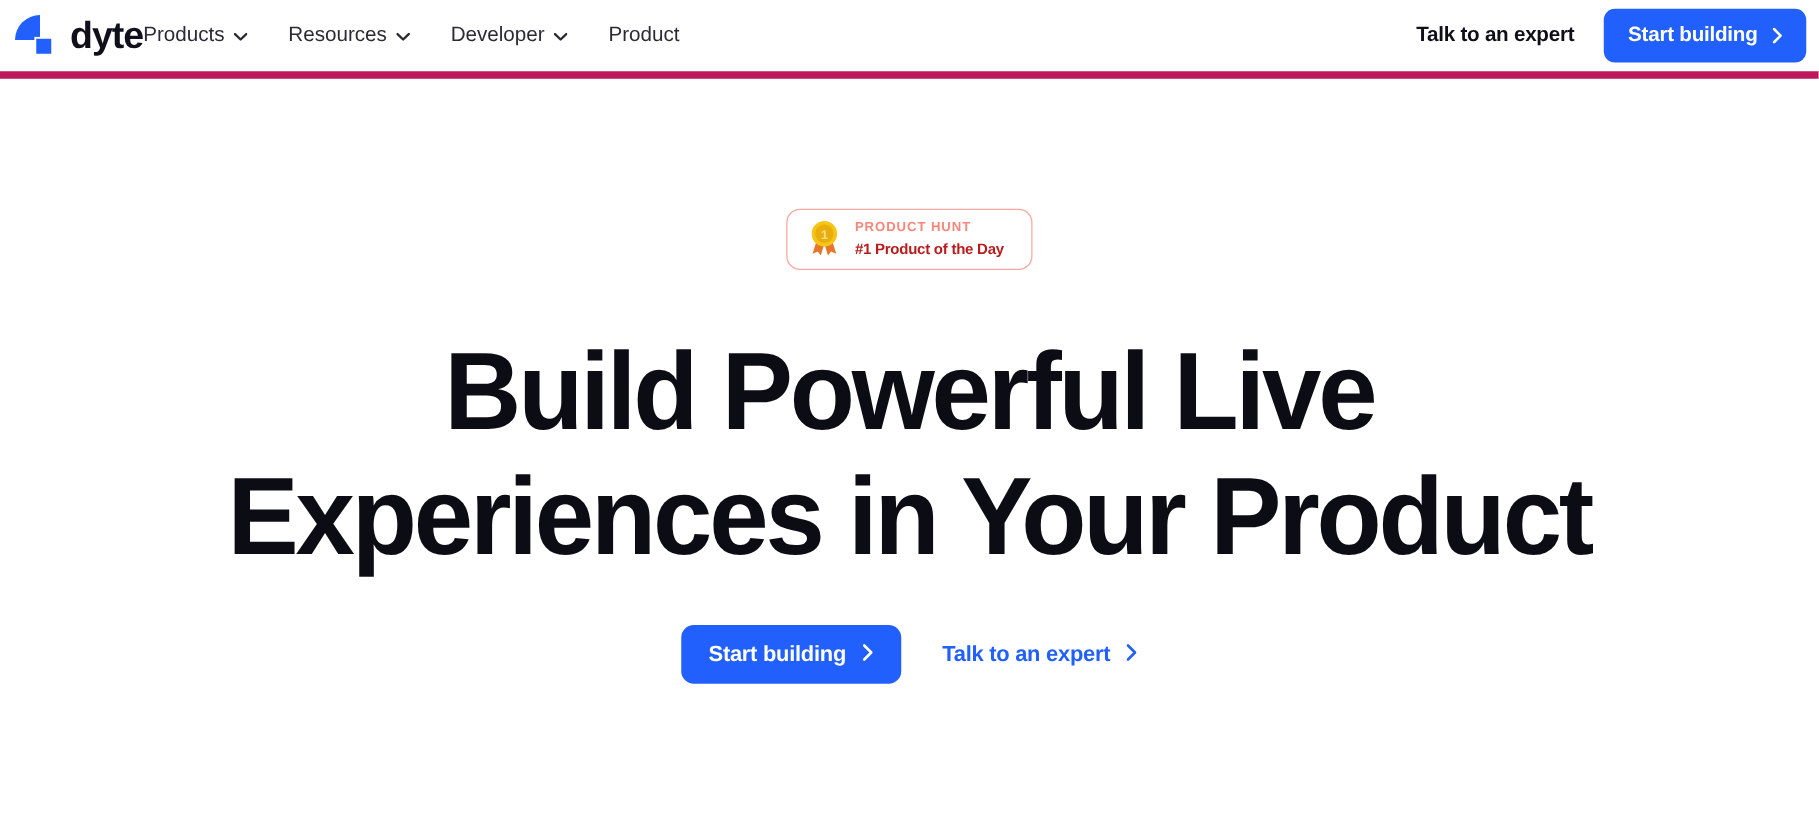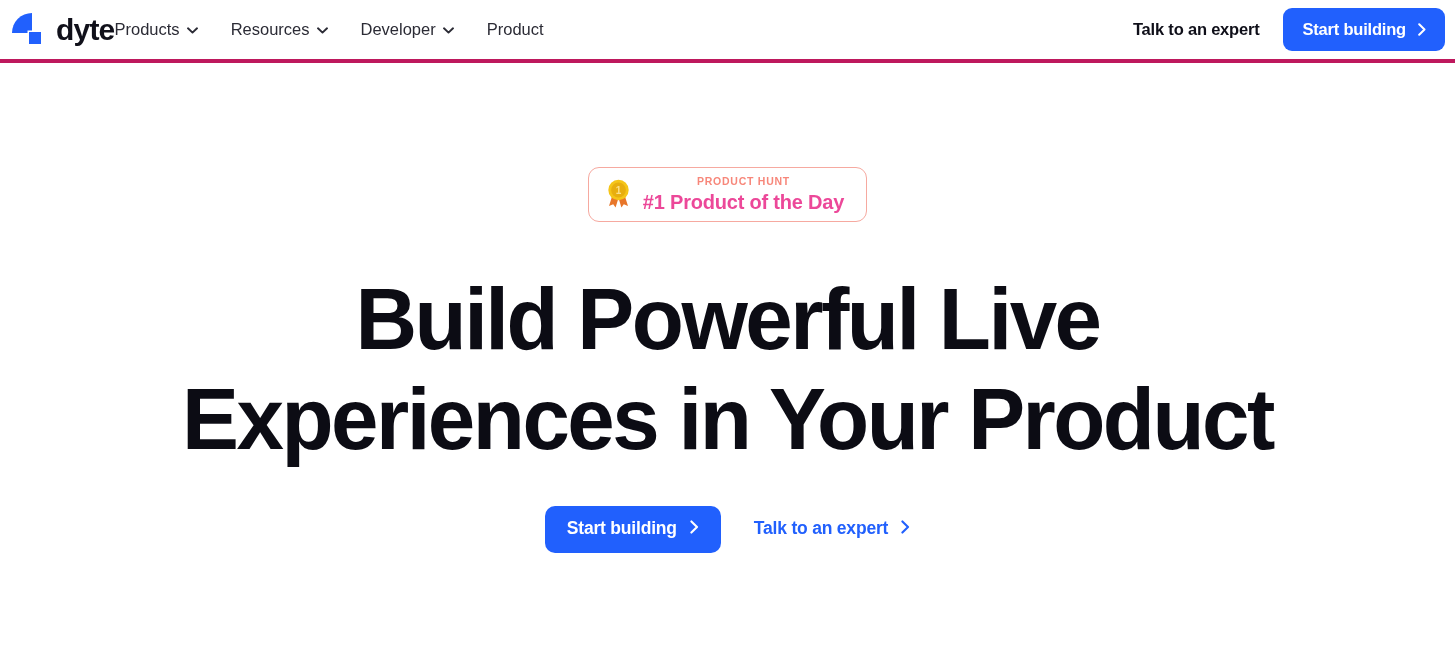--- a/index.html
+++ b/index.html
@@ -11,21 +11,21 @@
     background: #ffffff;
     font-family: "Liberation Sans", sans-serif;
     -webkit-font-smoothing: antialiased;
   }
 
   
   .header {
     position: relative;
     height: 63px;
     width: 100%;
-    border-bottom: 4px solid #be185d;
+    border-bottom: 6px solid #be185d;
     display: flex;
     align-items: center;
     background: #fff;
   }
 
   .logo-wrap {
     display: flex;
     align-items: center;
     gap: 4px;
     margin-left: 10px;
@@ -109,33 +109,33 @@
     display: inline-flex;
     align-items: center;
     gap: 11px;
     border: 1px solid #f6a9a0;
     border-radius: 11px;
     padding: 8px 22px 9px 16px;
     background: #fff;
     cursor: pointer;
   }
   .badge-medal { width: 27px; height: 30px; display: block; }
-  .badge-texts { text-align: center; line-height: 1; }
+  .badge-texts { text-align: left; line-height: 1; }
   .badge-kicker {
     font-size: 10.5px;
     font-weight: 700;
     letter-spacing: 0.75px;
     color: #f7877a;
     display: block;
     margin-bottom: 5px;
   }
   .badge-title {
-    font-size: 20px;
-    font-weight: 700;
-    color: #ec4899;
+    font-size: 12px;
+    font-weight: 700;
+    color: #b91c1c;
     letter-spacing: -0.2px;
     display: block;
   }
 
   .headline {
     margin-top: 47px;
     font-size: 88px;
     line-height: 100px;
     font-weight: 700;
     letter-spacing: -2.6px;

